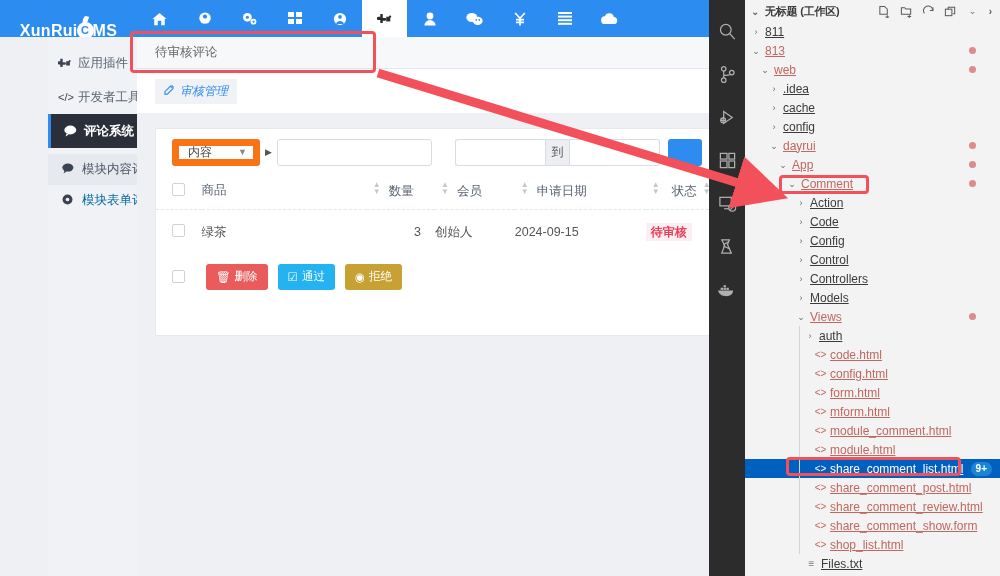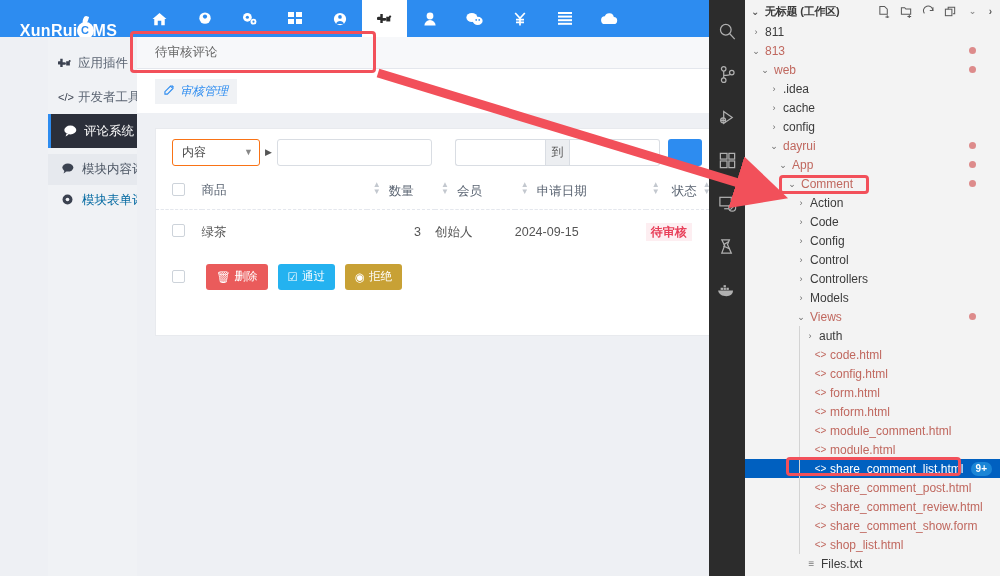--- a/index.html
+++ b/index.html
@@ -30,21 +30,21 @@
   .topnav .ti.active { background: #fff; color: #2b2b2b; }
   .topnav .ti svg { display: block; }
 
   
   .sidebar { position: absolute; left: 0; top: 37px; width: 137px; height: 539px; background: #f0f2f5; margin-left: 48px; }
   .sb-item { height: 34px; display: flex; align-items: center; padding: 0 10px;
     font-size: 12.5px; color: #5a6472; cursor: pointer; position: relative; }
   .sb-item .ic { width: 20px; font-size: 12px; color: #3b4250; display: flex; align-items: center; }
   .sb-item .lbl { flex: 1; }
   .sb-item .car { font-size: 10px; color: #9aa3af; }
-  .sb-item.dark { background: #2b2f3a; color: #fff; font-weight: normal; padding-left: 16px; }
+  .sb-item.dark { background: #2b2f3a; color: #fff; font-weight: bold; padding-left: 16px; }
   .sb-item.dark .ic, .sb-item.dark .car { color: #fff; }
   .sb-item.dark::before { content: ""; position: absolute; left: 0; top: 0; width: 3px; height: 100%; background: #2d8cf0; }
   .sb-item.dark::after { content: ""; position: absolute; right: -9px; top: 0;
     border-top: 17px solid transparent; border-bottom: 17px solid transparent; border-left: 9px solid #2b2f3a; }
   .sb-sub { height: 31px; display: flex; align-items: center; padding: 0 10px 0 14px;
     font-size: 12.5px; color: #0369a1; cursor: pointer; }
   .sb-sub.sel { background: #e6e9ee; color: #4b5563; }
   .sb-sub .ic { width: 20px; font-size: 11px; color: #3b4250; }
 
   
@@ -56,21 +56,21 @@
   
   .actionbar { position: absolute; left: 137px; top: 69px; width: 572px; height: 44px; background: #fff; display: flex; align-items: center; font-style: italic; }
   .act-btn { margin-left: 18px; height: 25px; background: #f0f2f5; color: #2d8cf0;
     font-size: 12px; display: flex; align-items: center; gap: 5px; padding: 0 9px; cursor: pointer; }
 
   
   .content { position: absolute; left: 137px; top: 113px; width: 572px; height: 463px; background: #eef0f4; }
   .card { position: absolute; left: 18px; top: 15px; width: 600px; height: 208px; background: #fff; border: 1px solid #e8eaee; }
 
   .filters { height: 46px; display: flex; align-items: center; padding: 0 0 0 16px; gap: 0; }
-  .sel-box { width: 88px; height: 27px; border: 1px solid #f97316; border-radius: 3px; background: #fff;
+  .sel-box { width: 88px; height: 27px; border: 7px solid #f97316; border-radius: 3px; background: #fff;
     font-size: 12px; color: #444; display: flex; align-items: center; justify-content: space-between; padding: 0 6px 0 9px; cursor: pointer; }
   .sel-box .cv { font-size: 9px; color: #888; }
   .caretr { margin: 0 5px; font-size: 9px; color: #555; }
   .txt-in { width: 155px; height: 27px; border: 1px solid #d9dde3; border-radius: 3px; background: #fff; }
   .daterange { margin-left: 23px; display: flex; align-items: stretch; height: 27px; }
   .daterange .d1 { width: 90px; border: 1px solid #d9dde3; border-right: none; border-radius: 3px 0 0 3px; background: #fff; }
   .daterange .dz { width: 25px; border: 1px solid #d9dde3; background: #eceef1; font-size: 12px;
     color: #555; display: flex; align-items: center; justify-content: center; }
   .daterange .d2 { width: 90px; border: 1px solid #d9dde3; border-left: none; border-radius: 0 3px 3px 0; background: #fff; }
   .searchbtn { margin-left: 8px; width: 34px; height: 27px; background: #2d8cf0; border-radius: 3px; cursor: pointer; }
@@ -101,21 +101,21 @@
   .exp-head .tw { font-size: 10px; color: #555; width: 11px; }
   .exp-head .ttl { flex: 1; letter-spacing: -.2px; }
   .exp-head .hi { width: 19px; height: 18px; display: flex; align-items: center; justify-content: center;
     color: #5a5a5a; cursor: pointer; }
 
   .tree { position: absolute; left: 0; top: 22px; width: 255px; height: 554px; }
   .trow { height: 19px; display: flex; align-items: center; font-size: 12px;
     color: #3b3b3b; cursor: pointer; white-space: nowrap; position: relative; }
   .trow .arw { width: 14px; text-align: center; font-size: 9px; color: #6a6a6a; flex: 0 0 14px; }
   .trow .fic { width: 15px; text-align: center; font-size: 10px; color: #c0685f; flex: 0 0 15px; }
-  .trow .nm { padding-left: 2px; }
+  .trow .nm { padding-left: 2px; text-decoration: underline; }
   .trow .dot { position: absolute; right: 24px; width: 7px; height: 7px; border-radius: 50%; background: #dd8b8b; }
   .trow.mod > .nm { color: #c0685f; }
   .trow.selected { background: #0060c0; }
   .trow.selected .nm, .trow.selected .fic { color: #fff; }
   .trow .cnt { position: absolute; right: 8px; background: #1a85d6; color: #fff;
     font-size: 10px; border-radius: 9px; padding: 0 5px; line-height: 14px; font-weight: bold; }
   .guide { position: absolute; top: 0; width: 1px; height: 19px; background: #d3d3d3; }
 
   
   .annot { position: absolute; border: 3px solid #f2505a; border-radius: 4px; pointer-events: none; }

